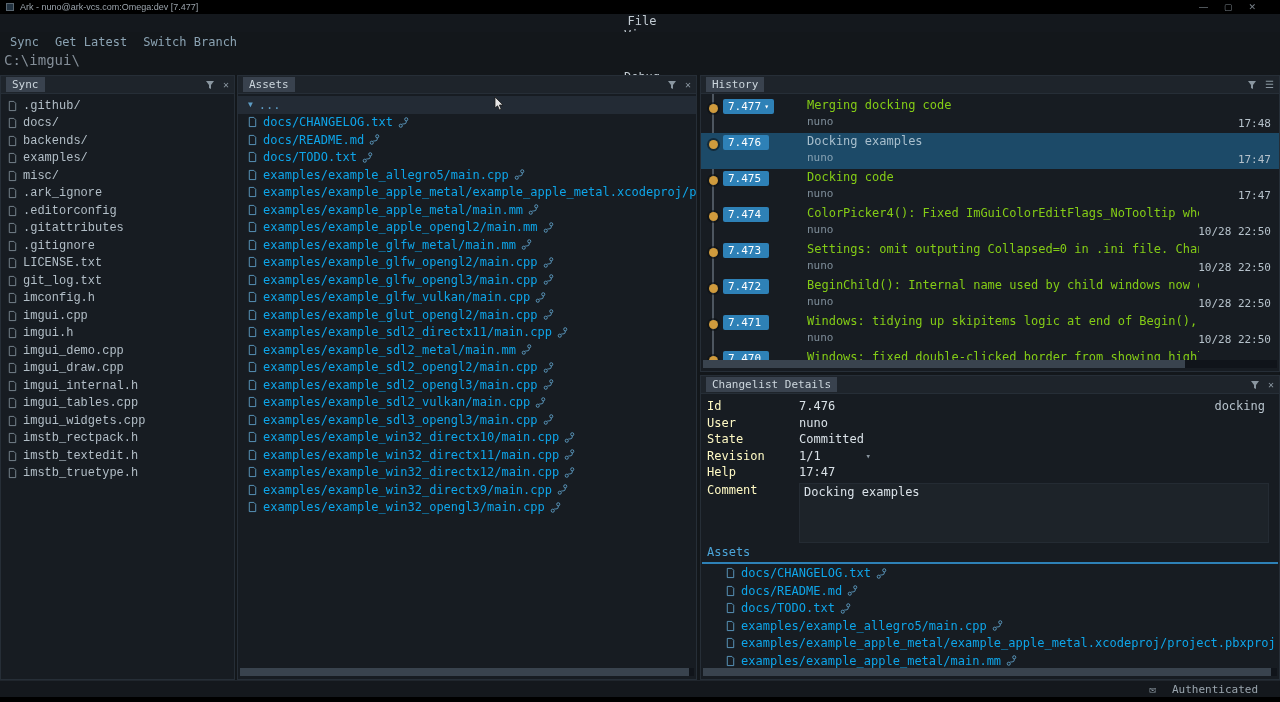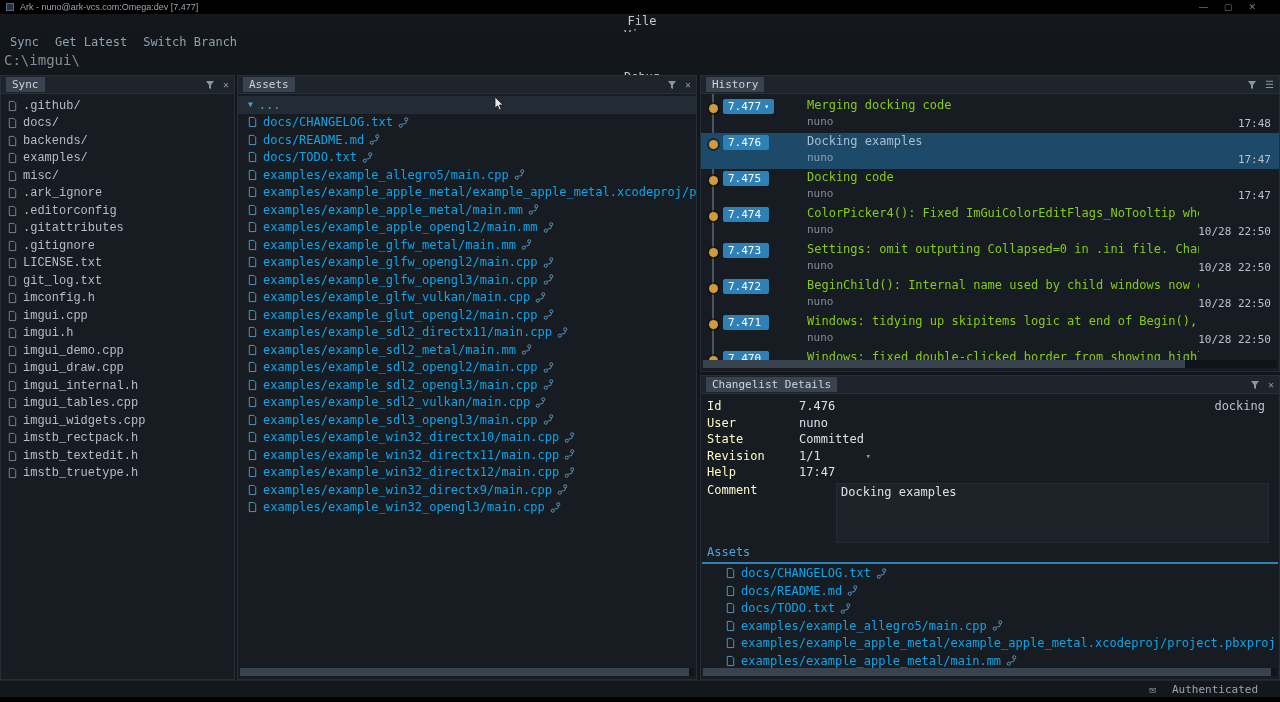--- a/index.html
+++ b/index.html
@@ -69,21 +69,21 @@
 
   
   .details-panel { left:700px; top:375px; width:580px; height:305px; }
   .fields { padding-top:4px; }
   .detail-row { display:flex; align-items:center; height:16.5px; padding:0 14px 0 6px; }
   .detail-label { width:92px; flex:0 0 auto; color:#fef9c3; }
   .detail-value { color:#d9e1e7; }
   .branch-tag { margin-left:auto; color:#b6c2cb; }
   .combo { display:inline-flex; justify-content:space-between; width:72px; align-items:center; }
   .combo .arrow { color:#8a96a0; font-size:9px; }
-  .comment-row { display:flex; align-items:flex-start; padding:2px 10px 0 6px;gap:37px; }
+  .comment-row { display:flex; align-items:flex-start; padding:2px 10px 0 6px; }
   .comment-box { flex:1; height:60px; background:#1d2329; border:1px solid #242b33; padding:1px 4px; color:#d9e1e7; }
 
   .assets-header { height:18px; display:flex; align-items:center; padding-left:6px; }
   .assets-title { color:#4ba4d8; font-size:12px; }
   .assets-bar { height:2px; background:#2e81b7; margin:1px 1px 1px 1px; }
   .assets-list { height:103px; overflow:hidden; }
   .assets-list .chg-row { padding-left:24px; }
 
   
   .statusbar { position:absolute; left:0; top:680px; width:1280px; height:17px; background:#14181d; border-top:1px solid #20262d;

